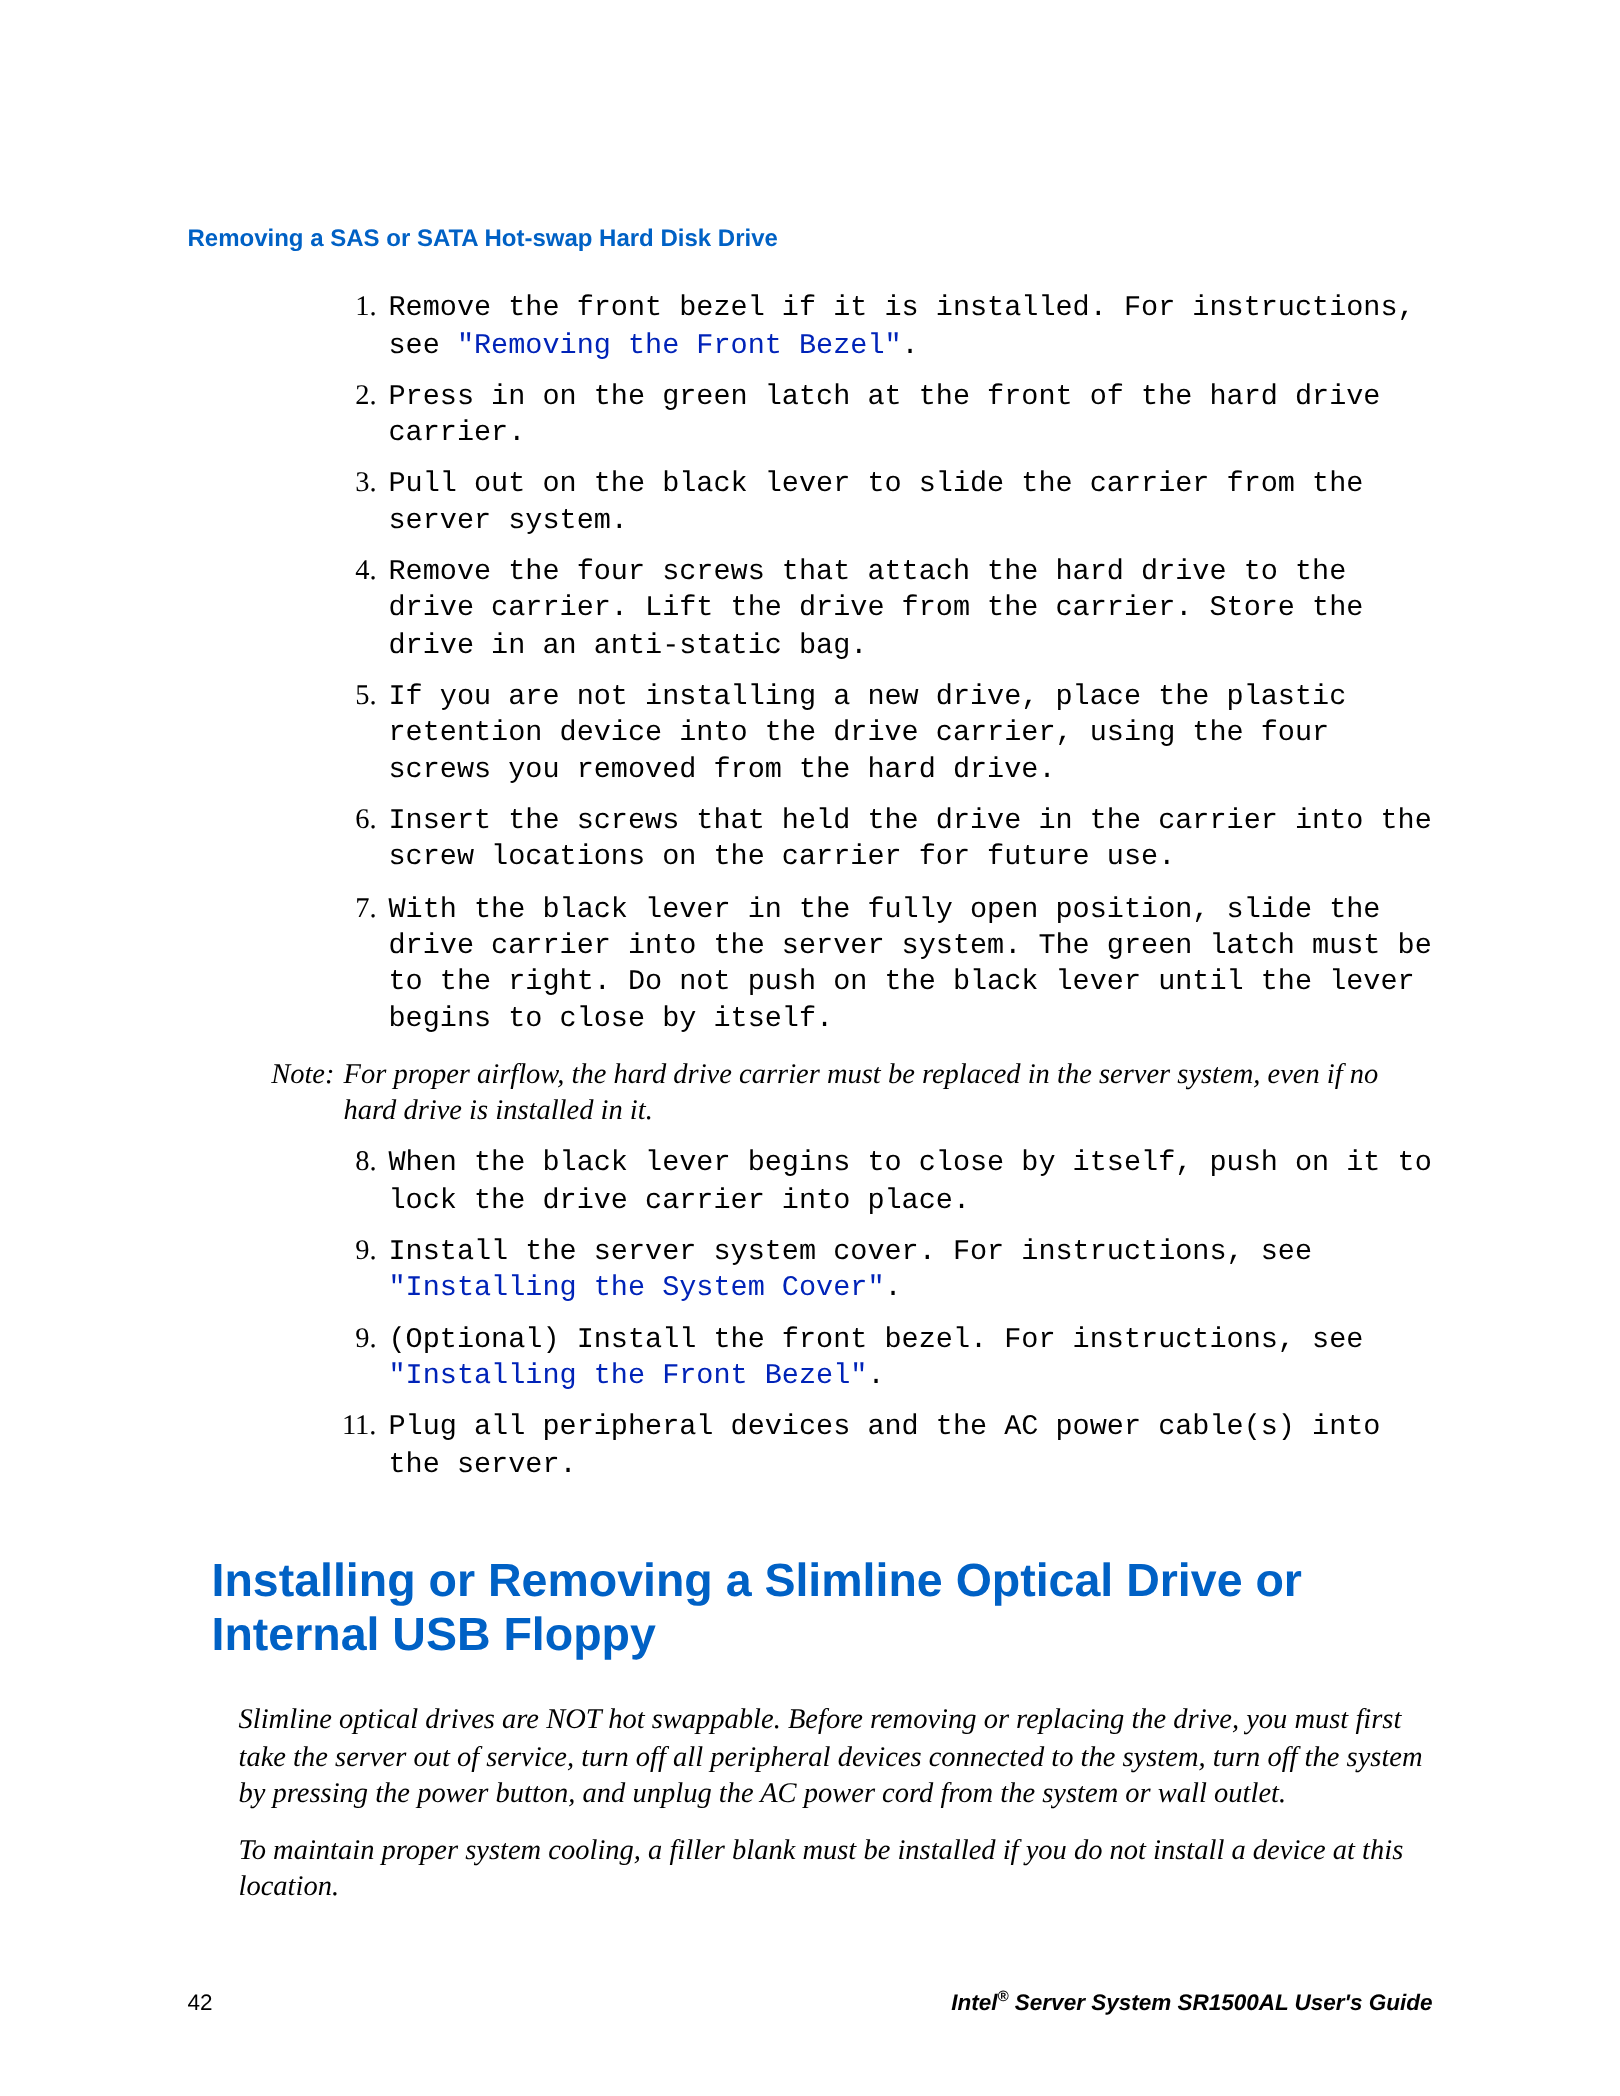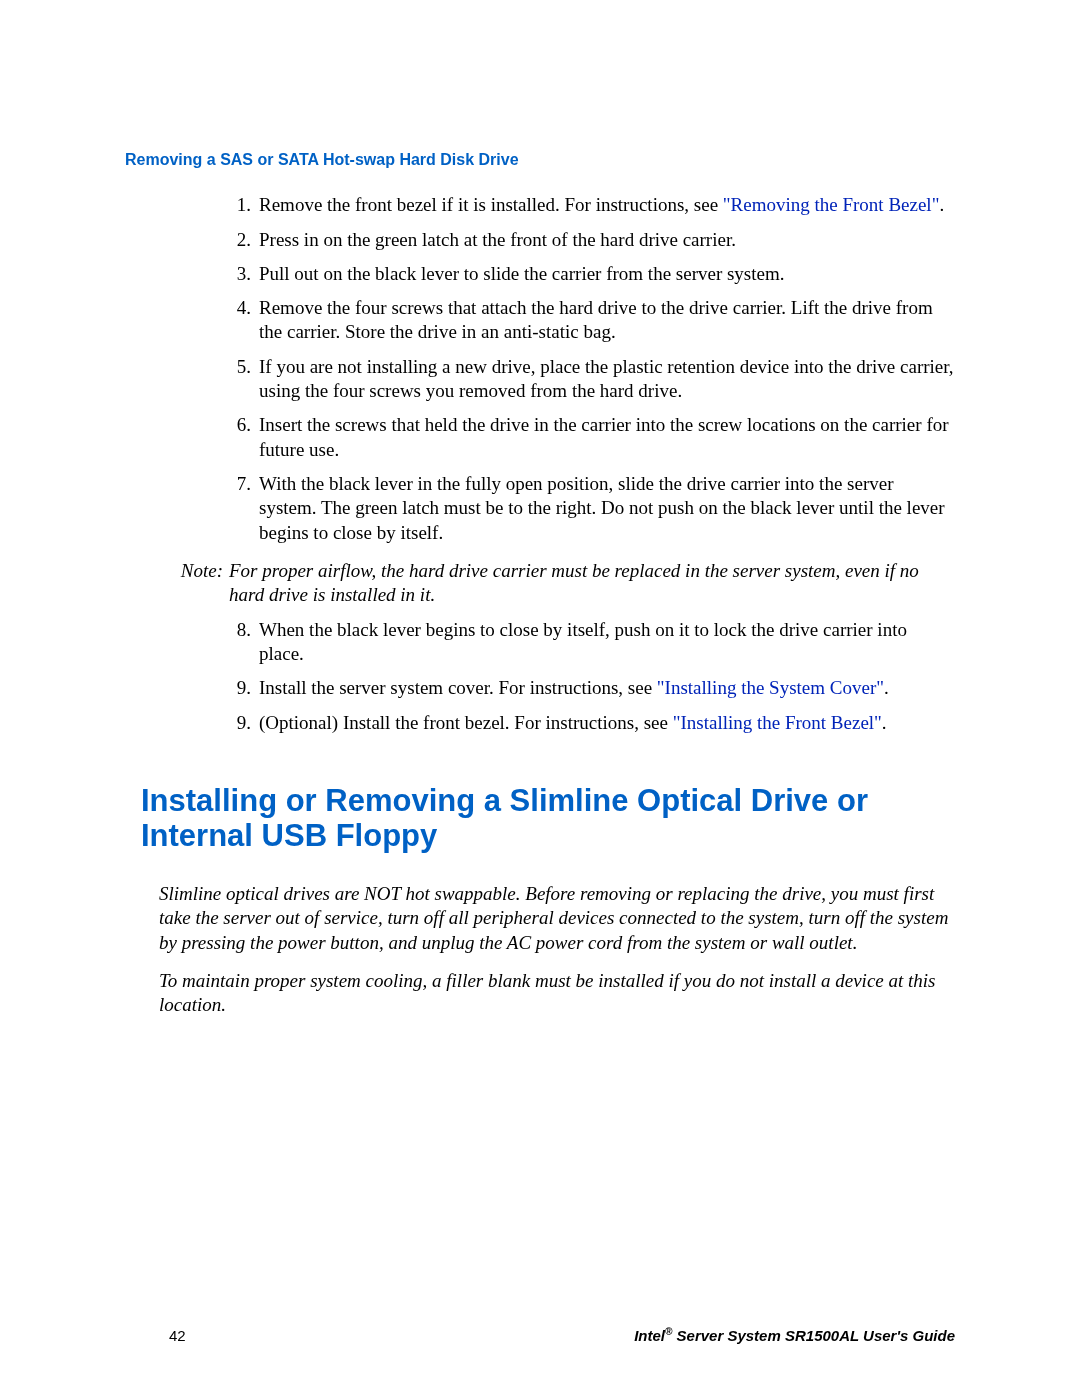--- a/index.html
+++ b/index.html
@@ -39,20 +39,21 @@
     display: flex;
     margin-bottom: 10px;
   }
   .num {
     min-width: 26px;
     text-align: right;
     padding-right: 8px;
   }
   .txt {
     flex: 1;
+    font-family: Liberation Mono, monospace;
   }
   .note-block, .caut-block {
     display: flex;
     margin: 14px 0 10px 34px;
     font-style: italic;
   }
   .note-label, .caut-label {
     font-weight: normal;
     min-width: 64px;
     font-style: italic;
@@ -67,21 +68,21 @@
     position: absolute;
     bottom: 52px;
     left: 125px;
     right: 125px;
     display: flex;
     justify-content: space-between;
     align-items: baseline;
     font-family: Arial, Helvetica, sans-serif;
     font-size: 15px;
   }
-  .footer .pg { font-family: Arial, Helvetica, sans-serif; margin-left: 44px; }
+  .footer .pg { font-family: Arial, Helvetica, sans-serif; }
   .footer .guide { font-style: italic; font-weight: bold; }
   .footer .guide sup { font-size: 10px; }
 </style>
 </head>
 <body>
 
 <h2 class="section">Removing a SAS or SATA Hot-swap Hard Disk Drive</h2>
 
 <div class="list" id="list-a">
     <div class="item">
@@ -125,20 +126,24 @@
       <div class="txt">When the black lever begins to close by itself, push on it to lock the drive carrier into place.</div>
     </div>
     <div class="item">
       <div class="num">9.</div>
       <div class="txt"><span>Install the server system cover. For instructions, see </span><span class="link">"Installing the System Cover"</span><span>.</span></div>
     </div>
     <div class="item">
       <div class="num">9.</div>
       <div class="txt"><span>(Optional) Install the front bezel. For instructions, see </span><span class="link">"Installing the Front Bezel"</span><span>.</span></div>
     </div>
+    <div class="item">
+      <div class="num">11.</div>
+      <div class="txt">Plug all peripheral devices and the AC power cable(s) into the server.</div>
+    </div>
   </div>
 
 <h1 class="chapter">Installing or Removing a Slimline Optical Drive or Internal USB Floppy</h1>
 
 <div class="caut-block">
   <div class="caut-body">
     <p>Slimline optical drives are NOT hot swappable. Before removing or replacing the drive, you must first take the server out of service, turn off all peripheral devices connected to the system, turn off the system by pressing the power button, and unplug the AC power cord from the system or wall outlet.</p>
     <p>To maintain proper system cooling, a filler blank must be installed if you do not install a device at this location.</p>
   </div>
 </div>

